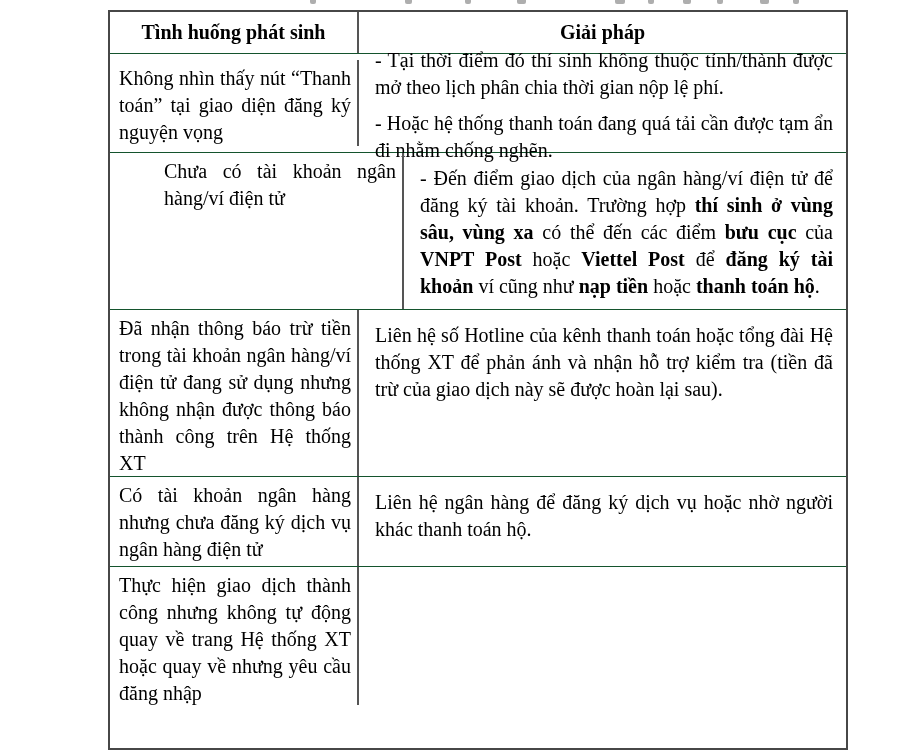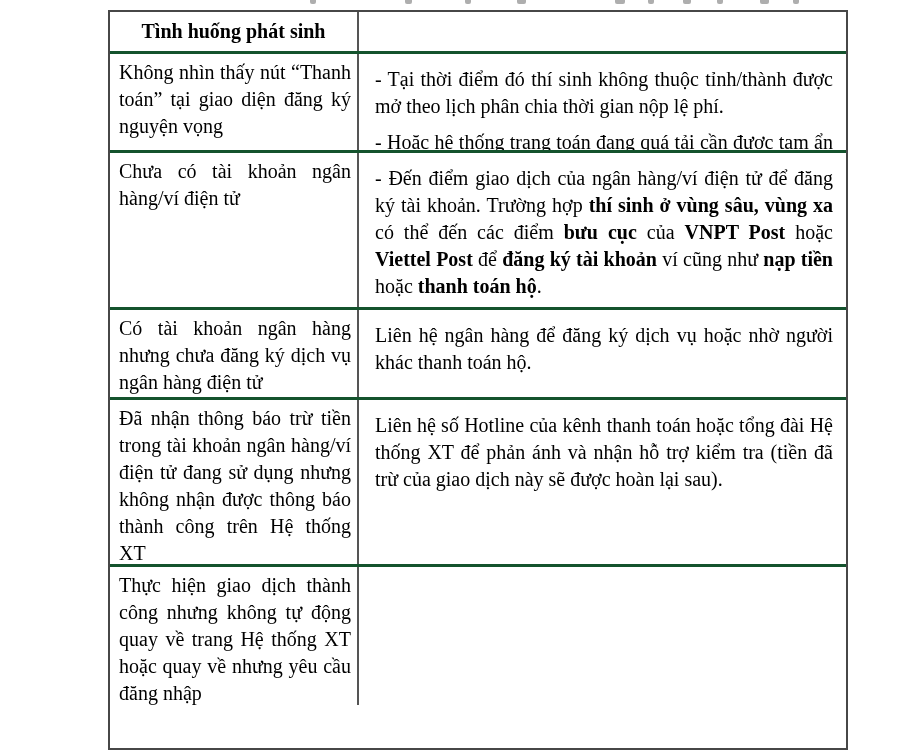--- a/index.html
+++ b/index.html
@@ -32,21 +32,21 @@
     left: 108px;
     top: 10px;
     width: 740px;
     height: 740px;
     border: 2px solid #474747;
     background: #ffffff;
   }
   .t-row {
     display: flex;
     width: 100%;
-    border-bottom: 3px solid #14532d;
+    border-bottom: 1px solid #14532d;
   }
   .t-row:last-child { border-bottom: none; }
   .cell {
     overflow: hidden;
   }
   .cell.left {
     width: 249px;
     flex: 0 0 249px;
     border-right: 2px solid #555555;
     padding: 5px 6px 0 9px;
@@ -96,49 +96,52 @@
     <div class="frag" style="left:760px;width:9px;"></div>
     <div class="frag" style="left:793px;width:6px;"></div>
   </div>
 
   <div class="faq-table">
 
     <div class="t-row header" style="height:42px;">
       <div class="cell left">
         <span class="th-text">Tình huống phát sinh</span>
       </div>
+      <div class="cell right">
+        <span class="th-text">Giải pháp</span>
+      </div>
     </div>
 
-    <div class="t-row" style="height:99px;">
+    <div class="t-row" style="height:99px;align-items:center;">
       <div class="cell left body-text">Không nhìn thấy nút “Thanh toán” tại giao diện đăng ký nguyện vọng</div>
       <div class="cell right">
           <p><span>- Tại thời điểm đó thí sinh không thuộc tỉnh/thành được mở theo lịch phân chia thời gian nộp lệ phí.</span></p>
-          <p><span>- Hoặc hệ thống trang toán đang quá tải cần được tạm ẩn đi nhằm chống nghẽn.</span></p>
+          <p><span>- Hoặc hệ thống thanh toán đang quá tải cần được tạm ẩn đi nhằm chống nghẽn.</span></p>
         </div>
     </div>
 
-    <div class="t-row" style="height:157px;">
+    <div class="t-row" style="height:157px;padding-left:45px;">
       <div class="cell left body-text">Chưa có tài khoản ngân hàng/ví điện tử</div>
       <div class="cell right">
           <p><span>- Đến điểm giao dịch của ngân hàng/ví điện tử để đăng ký tài khoản. Trường hợp </span><span style="font-weight: bold;">thí sinh ở vùng sâu, vùng xa</span><span> có thể đến các điểm </span><span style="font-weight: bold;">bưu cục</span><span> của </span><span style="font-weight: bold;">VNPT Post</span><span> hoặc </span><span style="font-weight: bold;">Viettel Post</span><span> để </span><span style="font-weight: bold;">đăng ký tài khoản</span><span> ví cũng như </span><span style="font-weight: bold;">nạp tiền</span><span> hoặc </span><span style="font-weight: bold;">thanh toán hộ</span><span>.</span></p>
           <p><span>- Hoặc nhờ người khác giao toán hộ.</span></p>
         </div>
     </div>
 
+    <div class="t-row" style="height:167px;">
+      <div class="cell left body-text">Đã nhận thông báo trừ tiền trong tài khoản ngân hàng/ví điện tử đang sử dụng nhưng không nhận được thông báo thành công trên Hệ thống XT</div>
+      <div class="cell right">
+          <p><span>Liên hệ số Hotline của kênh thanh toán hoặc tổng đài Hệ thống XT để phản ánh và nhận hỗ trợ kiểm tra (tiền đã trừ của giao dịch này sẽ được hoàn lại sau).</span></p>
+        </div>
+    </div>
+
     <div class="t-row" style="height:90px;">
       <div class="cell left body-text">Có tài khoản ngân hàng nhưng chưa đăng ký dịch vụ ngân hàng điện tử</div>
       <div class="cell right">
           <p><span>Liên hệ ngân hàng để đăng ký dịch vụ hoặc nhờ người khác thanh toán hộ.</span></p>
-        </div>
-    </div>
-
-    <div class="t-row" style="height:167px;">
-      <div class="cell left body-text">Đã nhận thông báo trừ tiền trong tài khoản ngân hàng/ví điện tử đang sử dụng nhưng không nhận được thông báo thành công trên Hệ thống XT</div>
-      <div class="cell right">
-          <p><span>Liên hệ số Hotline của kênh thanh toán hoặc tổng đài Hệ thống XT để phản ánh và nhận hỗ trợ kiểm tra (tiền đã trừ của giao dịch này sẽ được hoàn lại sau).</span></p>
         </div>
     </div>
 
     <div class="t-row" style="height:138px;">
       <div class="cell left body-text">Thực hiện giao dịch thành công nhưng không tự động quay về trang Hệ thống XT hoặc quay về nhưng yêu cầu đăng nhập</div>
     </div>
 
   </div>
 </div>
 

